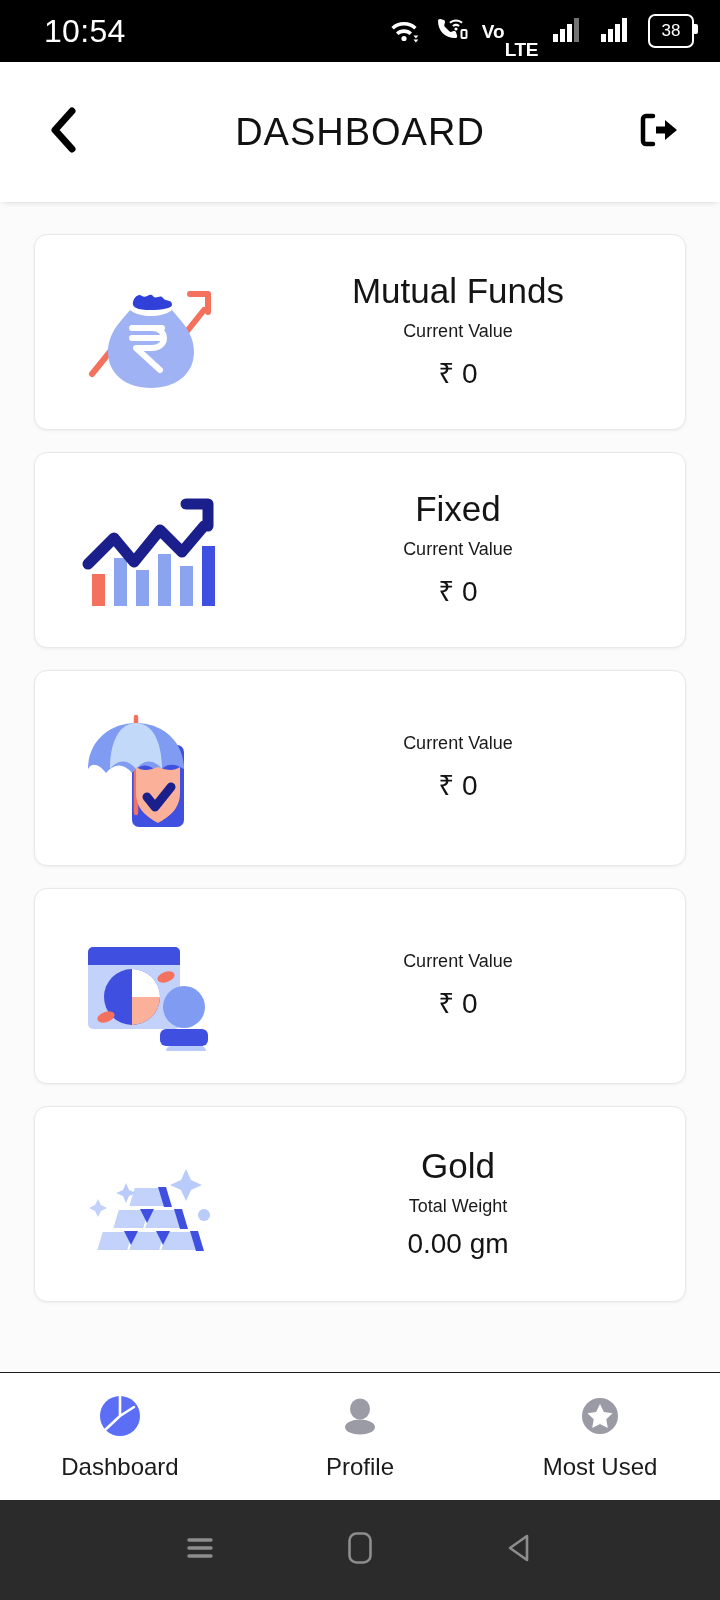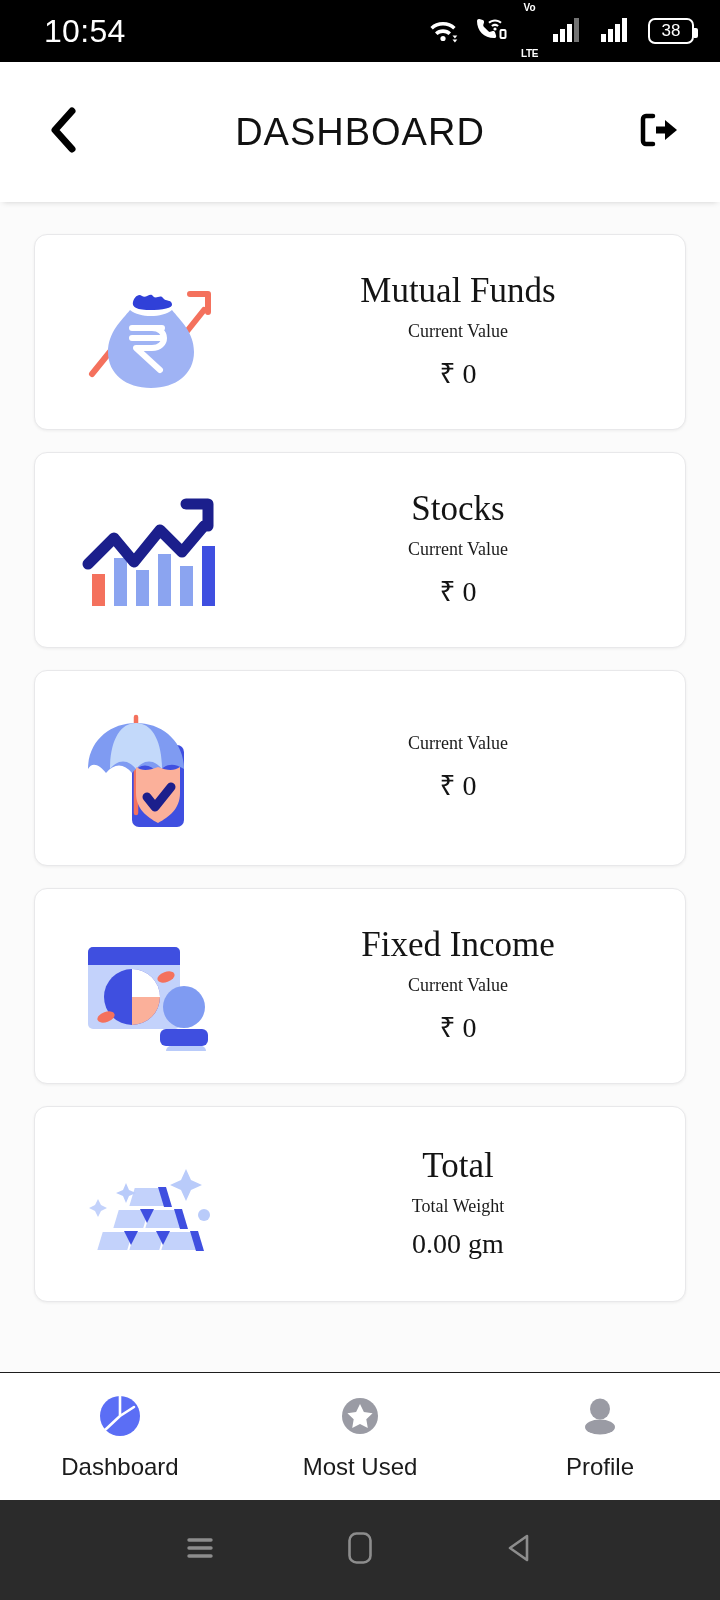--- a/index.html
+++ b/index.html
@@ -13,27 +13,27 @@
 
   
   .statusbar {
     height:62px; background:#000; color:#fff;
     display:flex; align-items:center; justify-content:space-between;
     padding:0 26px 0 44px; flex:0 0 62px;
   }
   .status-time { font-size:32px; letter-spacing:.3px; }
   .status-icons { display:flex; align-items:center; gap:14px; }
   .volte-badge {
-    display:flex; flex-direction:column; align-items:center; justify-content:center;
-    line-height:1; font-size:10px; font-weight:bold;
+    display:flex; flex-direction:row; align-items:center; justify-content:center;
+    line-height:1; font-size:19px; font-weight:bold;
   }
   .volte-badge span { display:block; }
   .volte-badge .l2 { letter-spacing:-0.4px;margin-top:36px; }
   .batt {
-    border:2.5px solid #fff; border-radius:7px; width:46px; height:26px;
+    border:2.5px solid #fff; border-radius:7px; width:46px; height:34px;
     display:flex; align-items:center; justify-content:center;
     font-size:17px; position:relative;
   }
   .batt::after {
     content:""; position:absolute; right:-6px; top:8px;
     width:4px; height:10px; background:#fff; border-radius:0 2px 2px 0;
   }
 
   
   .header {
@@ -50,21 +50,21 @@
     flex:1 1 auto; background:#fbfbfb; overflow:hidden;
     padding:32px 34px 0 34px;
   }
   .card {
     background:#fff; border:1px solid #e8e8ea; border-radius:13px;
     box-shadow:0 1px 3px rgba(0,0,0,.06);
     height:196px; margin-bottom:22px;
     display:flex; align-items:center; padding:0 16px;
   }
   .card-art { width:196px; flex:0 0 196px; display:flex; align-items:center; justify-content:center; }
-  .card-body { flex:1 1 auto; display:flex; flex-direction:column; align-items:center; justify-content:center; gap:11px;font-family:Liberation Serif, serif; }
+  .card-body { flex:1 1 auto; display:flex; flex-direction:column; align-items:center; justify-content:center; gap:11px; }
   .card-title { font-size:35px; color:#141414; line-height:1.05; }
   .card-sub { font-size:18px; color:#1a1a1a; }
   .card-val { font-size:28px; color:#141414; }
 
   
   .bottomnav {
     flex:0 0 128px; background:#fff; border-top:1.5px solid #1d1d1d;
     display:flex; align-items:flex-start; padding-top:18px;
   }
   .navitem { flex:1 1 0; display:flex; flex-direction:column; align-items:center; gap:12px; }
@@ -184,21 +184,21 @@
           <rect x="40" y="70" width="13" height="48" fill="#8ba4f0"></rect>
           <rect x="62" y="82" width="13" height="36" fill="#8ba4f0"></rect>
           <rect x="84" y="66" width="13" height="52" fill="#8ba4f0"></rect>
           <rect x="106" y="78" width="13" height="40" fill="#8ba4f0"></rect>
           <rect x="128" y="58" width="13" height="60" fill="#3f4fe0"></rect>
           <path d="M14 76l26-26 20 24 26-32 22 22 22-26" fill="none" stroke="#1b1f8c" stroke-width="11" stroke-linecap="round" stroke-linejoin="round"></path>
           <path d="M112 16h22v22" fill="none" stroke="#1b1f8c" stroke-width="11" stroke-linecap="round" stroke-linejoin="round"></path>
         </svg>
       </div>
       <div class="card-body">
-        <div class="card-title">Stocks</div>
+        <div class="card-title">Fixed</div>
         <div class="card-sub">Current Value</div>
         <div class="card-val">₹ 0</div>
       </div>
     </div>
 
     <div class="card">
       <div class="card-art">
         <svg width="150" height="130" viewBox="0 0 150 130">
           <rect x="58" y="42" width="52" height="82" rx="7" fill="#3f4fe0"></rect>
           <path d="M62 14v96" stroke="#f4715d" stroke-width="4.5" stroke-linecap="round"></path>
@@ -223,21 +223,20 @@
           <path d="M58 48a28 28 0 0 1 28 28H58z" fill="#fff"></path>
           <path d="M86 76a28 28 0 0 1-28 28V76z" fill="#fbb09a"></path>
           <ellipse cx="92" cy="56" rx="9" ry="5" fill="#f4715d" transform="rotate(-20 92 56)"></ellipse>
           <ellipse cx="32" cy="96" rx="9" ry="5" fill="#f4715d" transform="rotate(-20 32 96)"></ellipse>
           <circle cx="110" cy="86" r="21" fill="#7f9bf2"></circle>
           <rect x="86" y="108" width="48" height="17" rx="6" fill="#3f4fe0"></rect>
           <rect x="92" y="125" width="40" height="13" rx="5" fill="#b9cbfa"></rect>
         </svg>
       </div>
       <div class="card-body">
-        <div class="card-title">Fixed Income</div>
         <div class="card-sub">Current Value</div>
         <div class="card-val">₹ 0</div>
       </div>
     </div>
 
     <div class="card">
       <div class="card-art">
         <svg width="150" height="130" viewBox="0 0 150 130">
           <g fill="#c3d2fb" stroke="#fff" stroke-width="2">
             <path d="M60 48h30l6 20H54z"></path>
@@ -261,21 +260,21 @@
           <g fill="#8ba4f0">
             <path d="M34 112h14l-7 12z" opacity="0"></path>
           </g>
           <path d="M112 30l5 11 11 5-11 5-5 11-5-11-11-5 11-5z" fill="#b9cbfa"></path>
           <path d="M52 44l3 7 7 3-7 3-3 7-3-7-7-3 7-3z" fill="#b9cbfa"></path>
           <path d="M24 60l3 6 6 3-6 3-3 6-3-6-6-3 6-3z" fill="#c3d2fb"></path>
           <circle cx="130" cy="76" r="6" fill="#b9cbfa"></circle>
         </svg>
       </div>
       <div class="card-body">
-        <div class="card-title">Total</div>
+        <div class="card-title">Gold</div>
         <div class="card-sub">Total Weight</div>
         <div class="card-val">0.00 gm</div>
       </div>
     </div>
 
   </div>
 
   <div class="bottomnav">
 
     <div class="navitem">
@@ -285,35 +284,35 @@
           <path d="M23 3v20M23 23L8 37M23 23l14-9" stroke="#fff" stroke-width="2.6" stroke-linecap="round"></path>
         </svg>
       </div>
       <div class="navlabel">Dashboard</div>
     </div>
 
 
     <div class="navitem">
       <div class="navicon">
         <svg width="46" height="46" viewBox="0 0 46 46">
-          <circle cx="23" cy="23" r="18" fill="#9a9ba4"></circle>
-          <path d="M23 11l3.9 7.9 8.7 1.3-6.3 6.1 1.5 8.7-7.8-4.1-7.8 4.1 1.5-8.7-6.3-6.1 8.7-1.3z" fill="#fff"></path>
-        </svg>
-      </div>
-      <div class="navlabel">Most Used</div>
+          <ellipse cx="23" cy="16" rx="10" ry="10.5" fill="#9a9ba4"></ellipse>
+          <ellipse cx="23" cy="34" rx="15" ry="7.5" fill="#9a9ba4"></ellipse>
+        </svg>
+      </div>
+      <div class="navlabel">Profile</div>
     </div>
 
     <div class="navitem">
       <div class="navicon">
         <svg width="46" height="46" viewBox="0 0 46 46">
-          <ellipse cx="23" cy="16" rx="10" ry="10.5" fill="#9a9ba4"></ellipse>
-          <ellipse cx="23" cy="34" rx="15" ry="7.5" fill="#9a9ba4"></ellipse>
-        </svg>
-      </div>
-      <div class="navlabel">Profile</div>
+          <circle cx="23" cy="23" r="18" fill="#9a9ba4"></circle>
+          <path d="M23 11l3.9 7.9 8.7 1.3-6.3 6.1 1.5 8.7-7.8-4.1-7.8 4.1 1.5-8.7-6.3-6.1 8.7-1.3z" fill="#fff"></path>
+        </svg>
+      </div>
+      <div class="navlabel">Most Used</div>
     </div>
 
 
   </div>
 
   <div class="sysnav">
     <div class="sysbtn">
       <span>
         <svg width="32" height="28" viewBox="0 0 32 28">
           <path d="M5 6h22M5 14h22M5 22h22" stroke="#8d8d8d" stroke-width="3.4" stroke-linecap="round"></path>

